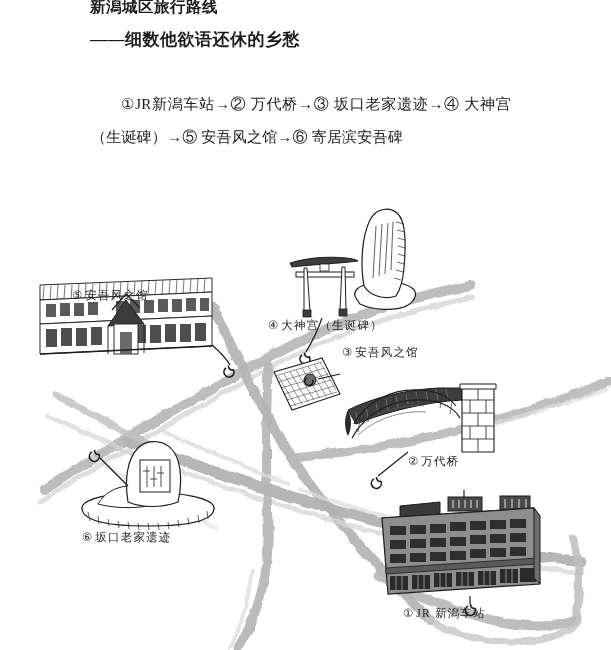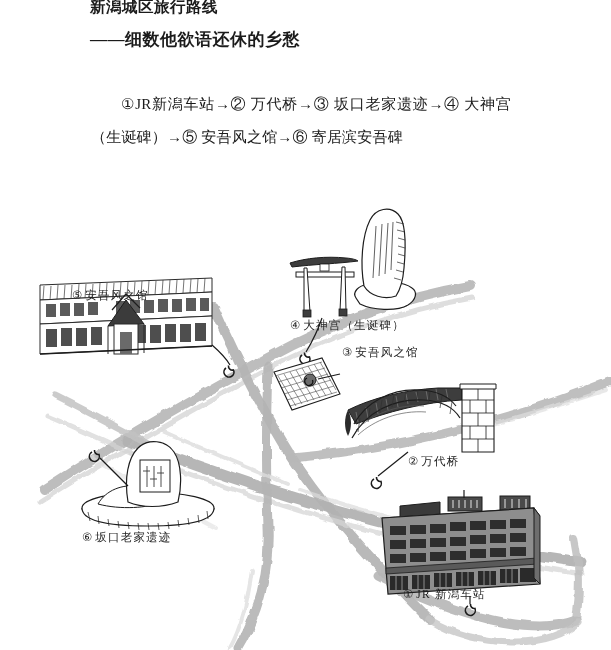--- a/index.html
+++ b/index.html
@@ -82,25 +82,25 @@
     color: #1e1e1e;
     white-space: nowrap;
     letter-spacing: 1.2px;
   }
   .map-label .circnum {
     letter-spacing: 0;
     margin-right: 3px;
   }
 
   #label-5 { left: 72px;  top: 75px; margin-top: 23px; }
-  #label-4 { left: 290px; top: 128px; }
+  #label-4 { left: 268px; top: 128px; }
   #label-3 { left: 342px; top: 155px; }
   #label-2 { left: 408px; top: 264px; }
   #label-6 { left: 82px;  top: 340px; }
-  #label-1 { left: 403px; top: 397px; text-align: right; }
+  #label-1 { left: 403px; top: 416px; text-align: right; }
 </style>
 </head>
 <body>
 
 <div id="header">
   <div id="title-main">新潟城区旅行路线</div>
   <div id="title-sub">——细数他欲语还休的乡愁</div>
 </div>
 
 <div id="route-paragraph">①JR新潟车站→② 万代桥→③ 坂口老家遗迹→④ 大神宫（生诞碑）→⑤ 安吾风之馆→⑥ 寄居滨安吾碑</div>

